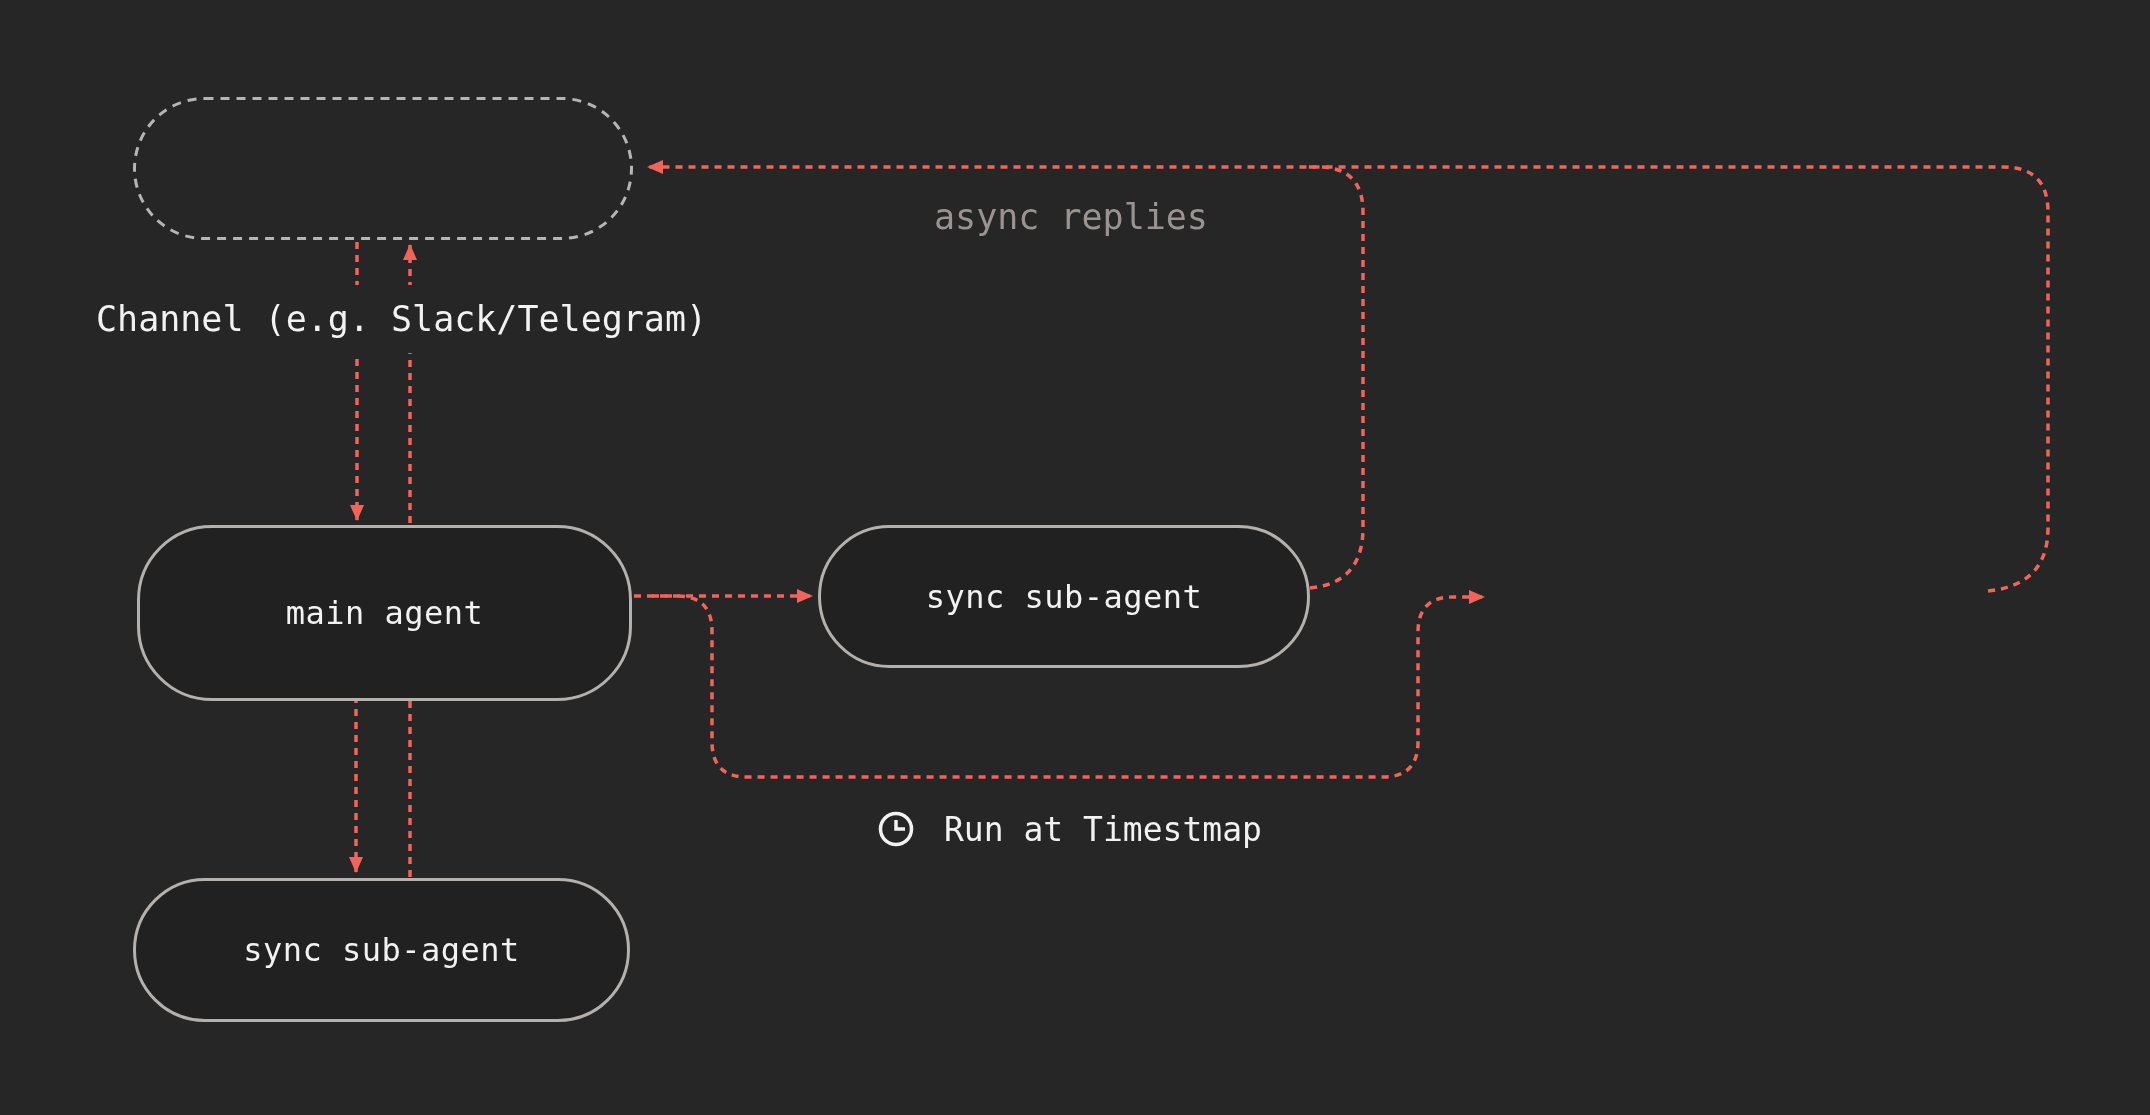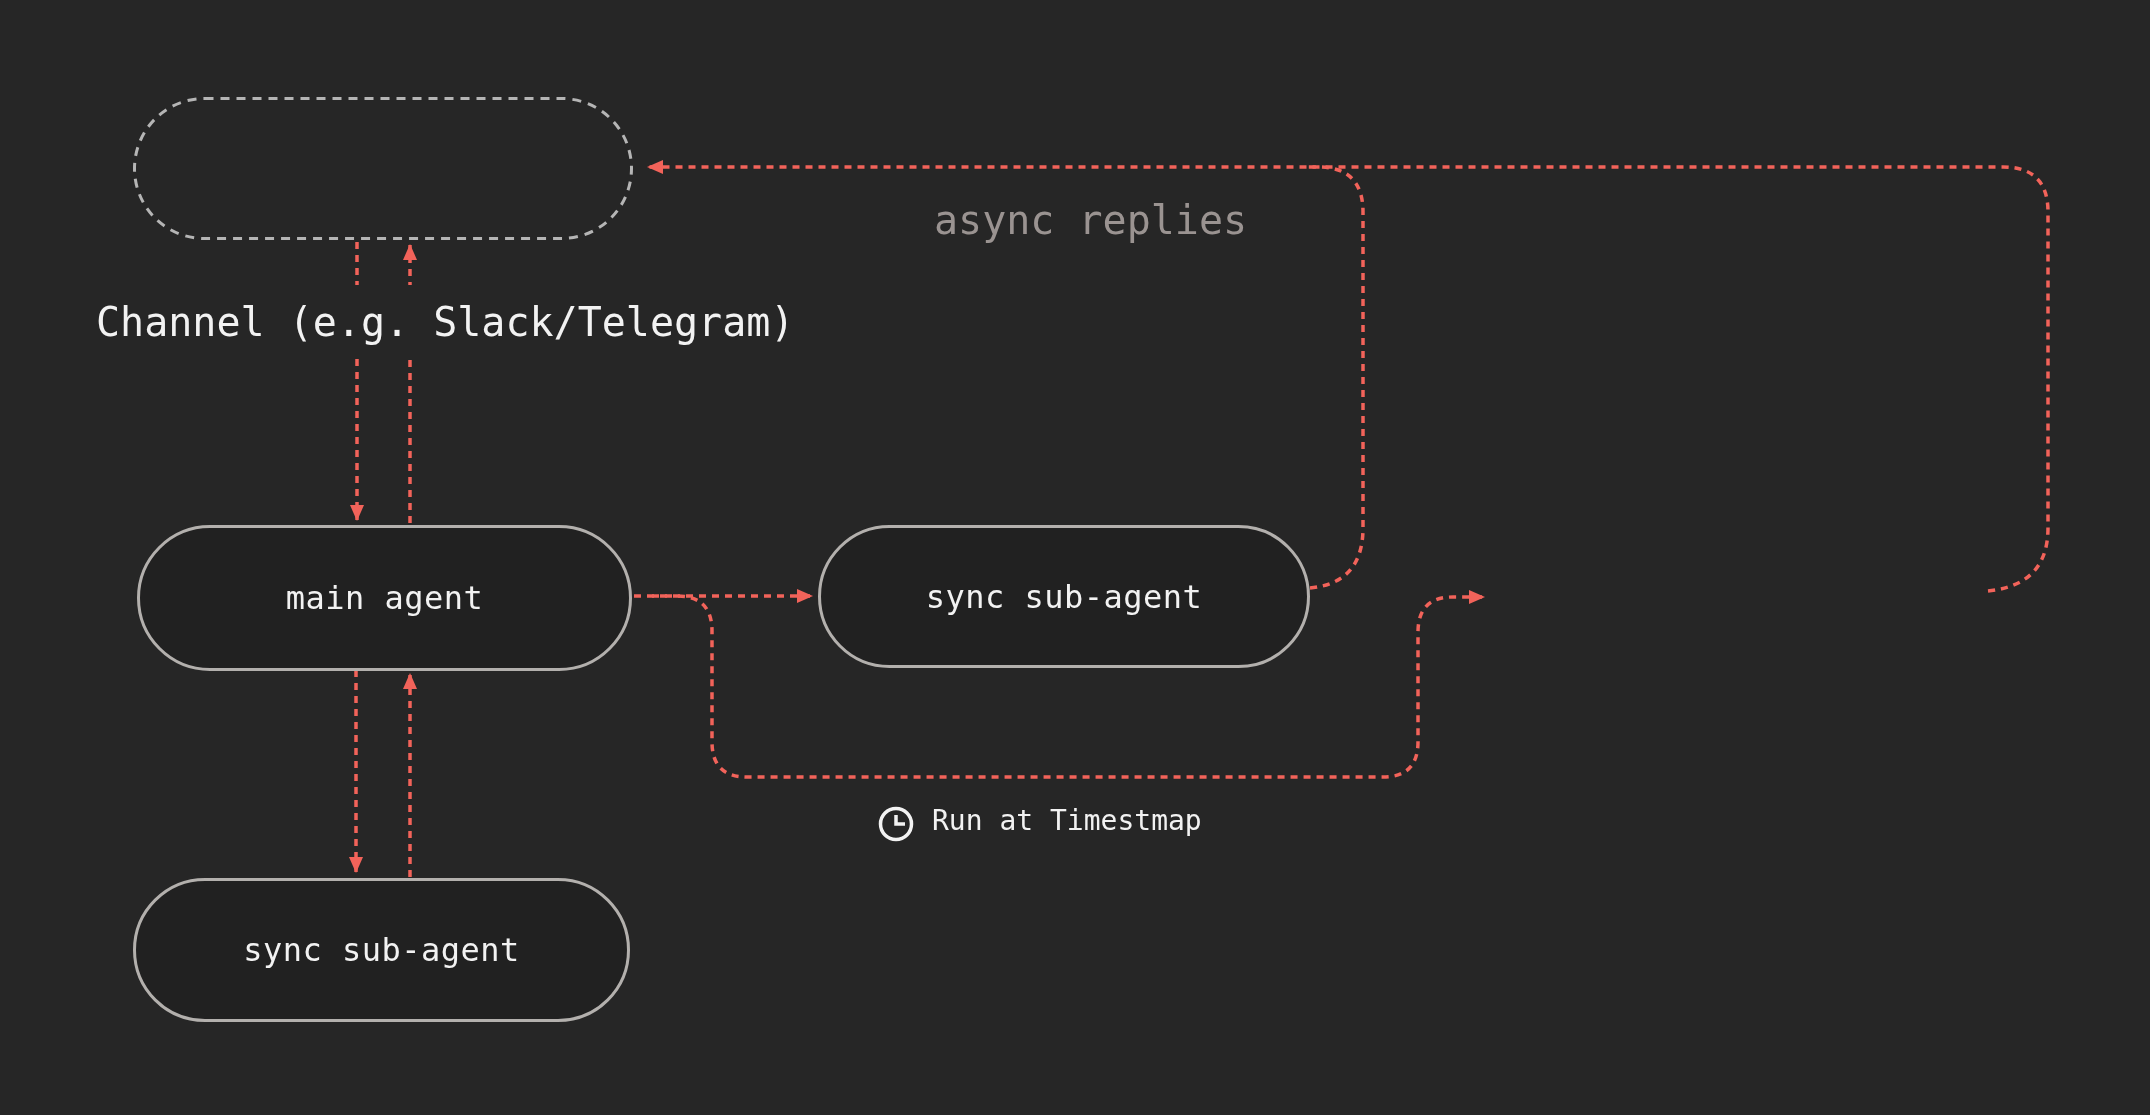--- a/index.html
+++ b/index.html
@@ -29,36 +29,37 @@
     display:flex;
     align-items:center;
     justify-content:center;
     color:#f2f2f2;
     font-size:32px;
     letter-spacing:0.5px;
   }
   .caption{
     position:absolute;
     color:#f2f2f2;
-    font-size:40px;
+    font-size:35px;
     white-space:nowrap;
   }
   .caption.masked{
     background:#262626;
     padding:14px 10px;
   }
   .caption.muted{
     color:#9a9391;
   }
   .runrow{
     position:absolute;
     display:flex;
-    gap:16px;
+    align-items:center;
+    gap:28px;
     color:#f2f2f2;
-    font-size:28px;
+    font-size:33px;
     white-space:nowrap;
   }
   .runrow svg{display:block;}
 </style>
 </head>
 <body>
 
 <div id="stage">
 
   <svg class="wires" viewBox="0 0 2150 1115">
@@ -81,21 +82,21 @@
     <path d="M 634 596 L 812 596" fill="none" stroke="#f2635a" stroke-width="3.5" stroke-dasharray="7 6" marker-end="url(#arrow)"></path>
 
     <path d="M 652 596 L 677 596 Q 712 596 712 631 L 712 742 Q 712 777 747 777
              L 1383 777 Q 1418 777 1418 742 L 1418 632 Q 1418 597 1453 597 L 1484 597" fill="none" stroke="#f2635a" stroke-width="3.5" stroke-dasharray="7 6" marker-end="url(#arrow)"></path>
 
     <path d="M 1310 588 Q 1363 583 1363 528 L 1363 212 Q 1363 167 1318 167 L 1308 167" fill="none" stroke="#f2635a" stroke-width="3.5" stroke-dasharray="7 6"></path>
 
     <path d="M 1988 591 Q 2048 585 2048 528 L 2048 212 Q 2048 167 2003 167 L 648 167" fill="none" stroke="#f2635a" stroke-width="3.5" stroke-dasharray="7 6" marker-end="url(#arrow)"></path>
   </svg>
 
-  <div class="node" style="left:137px;top:525px;width:495px;height:146px;">
+  <div class="node" style="left:137px;top:525px;width:495px;height:176px;">
     <span>main agent</span>
   </div>
 
   <div class="node" style="left:818px;top:525px;width:492px;height:143px;">
     <span>sync sub-agent</span>
   </div>
 
 
   <div class="node" style="left:133px;top:878px;width:497px;height:144px;">
     <span>sync sub-agent</span>

